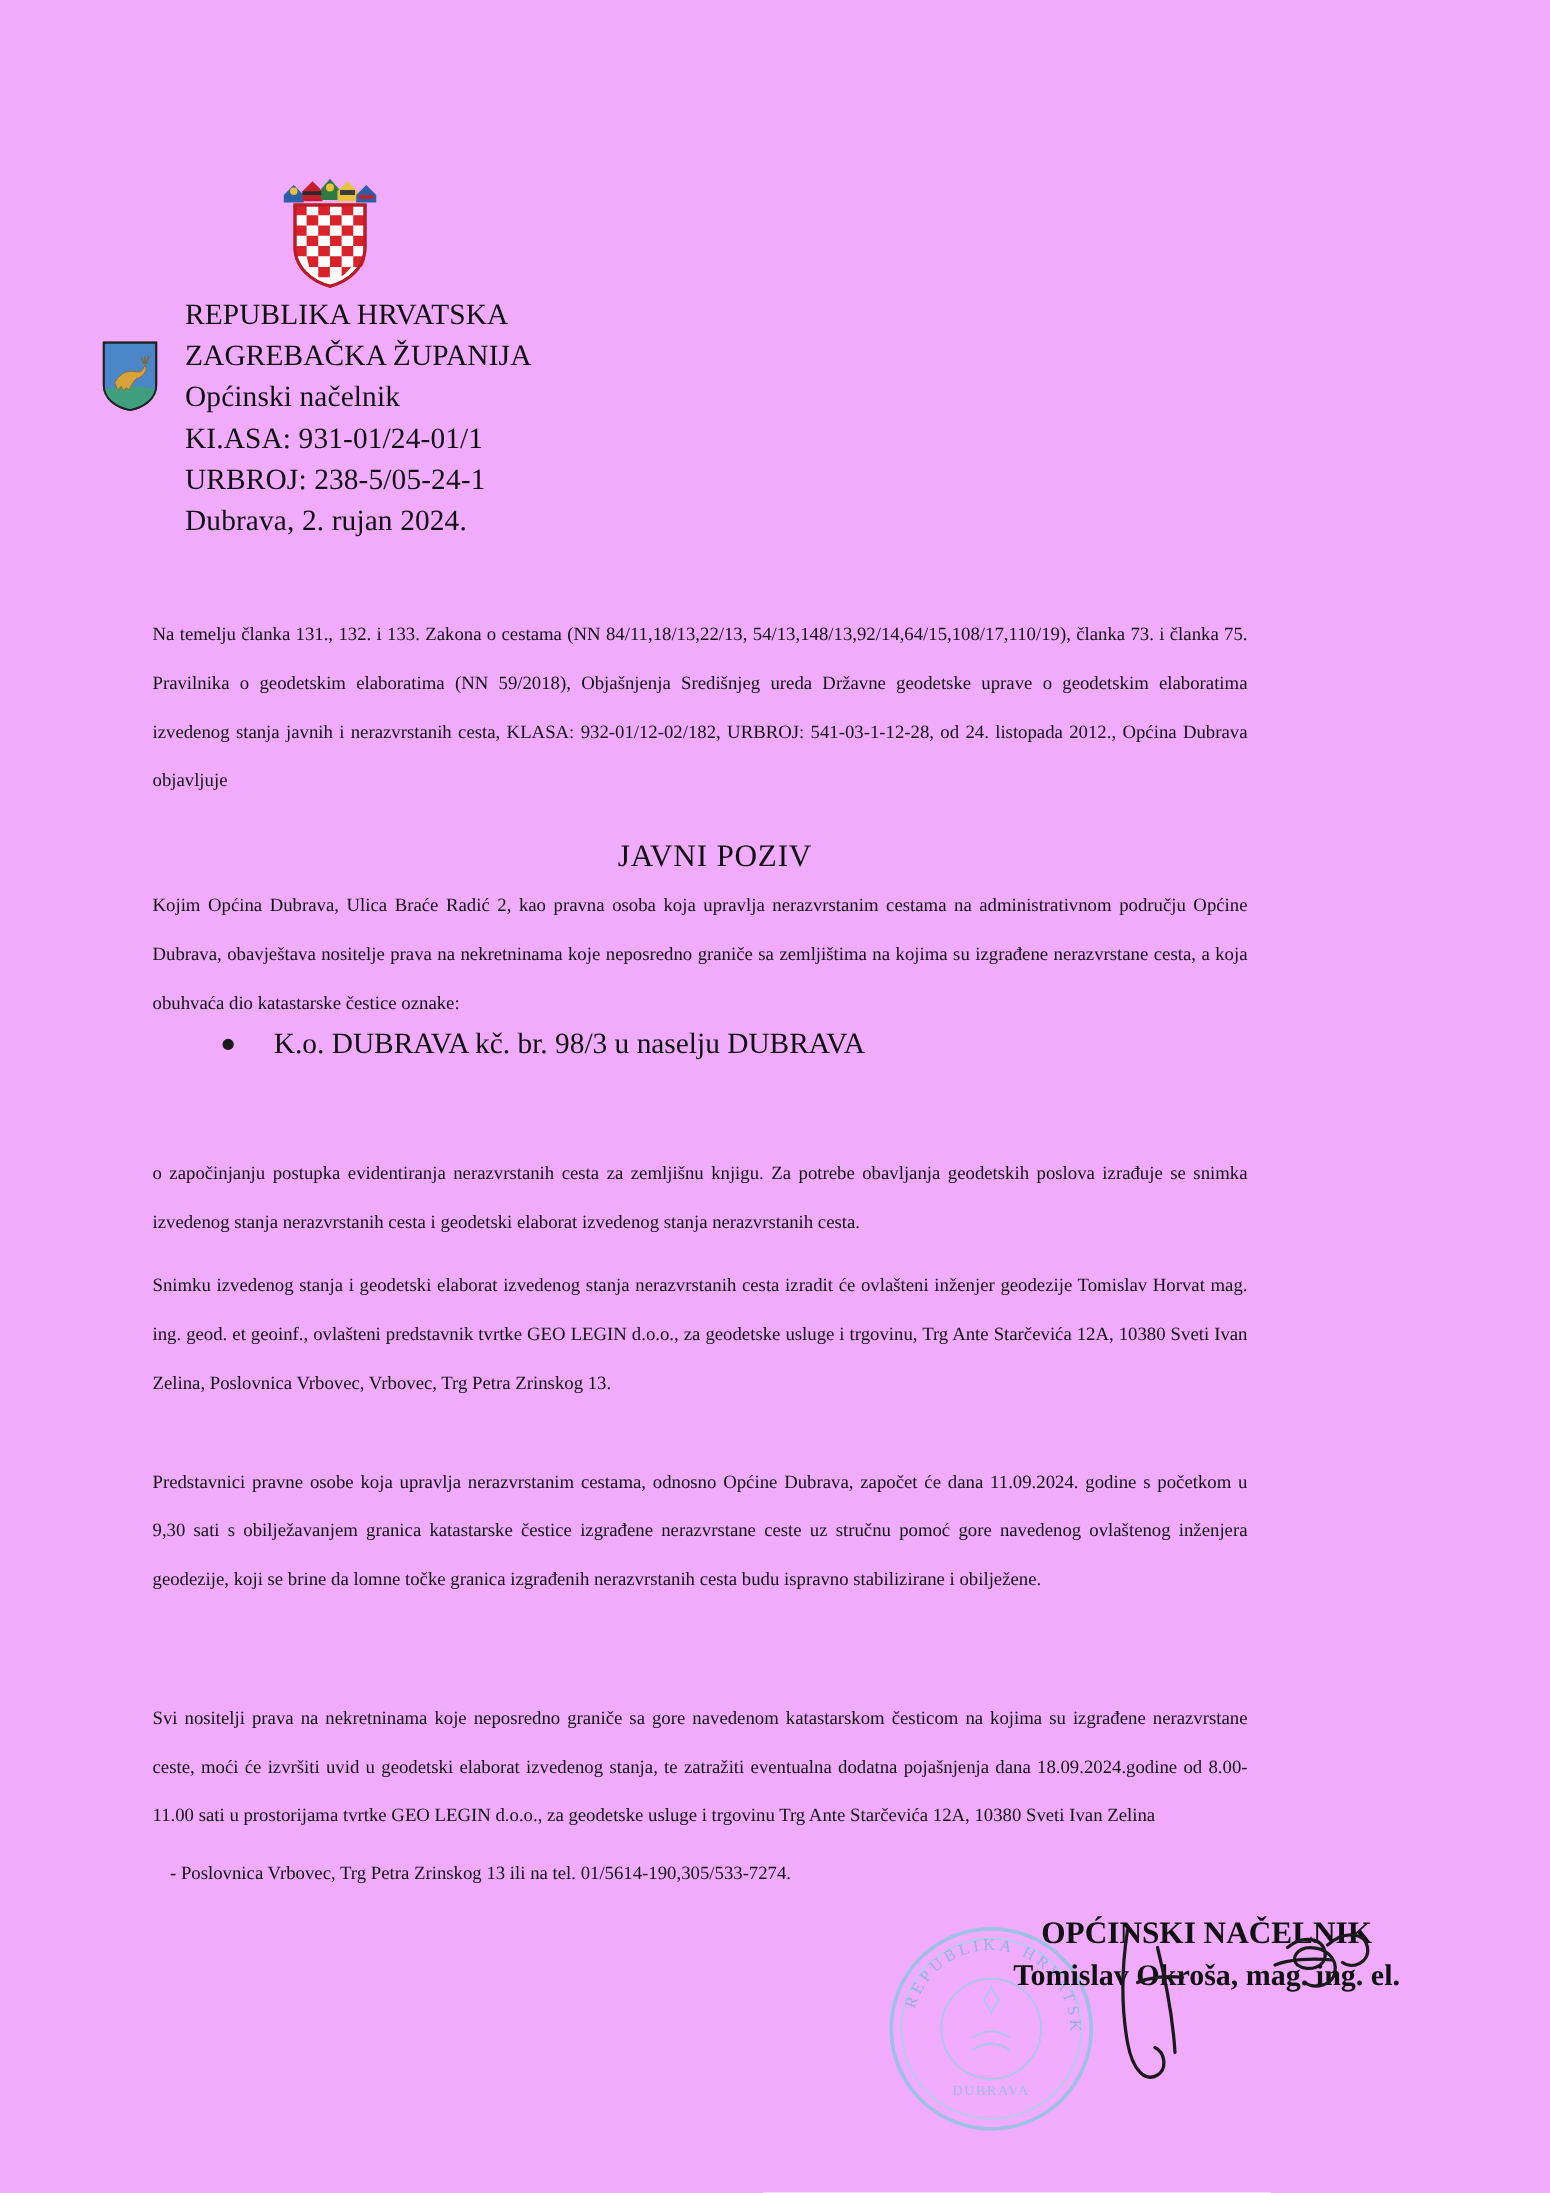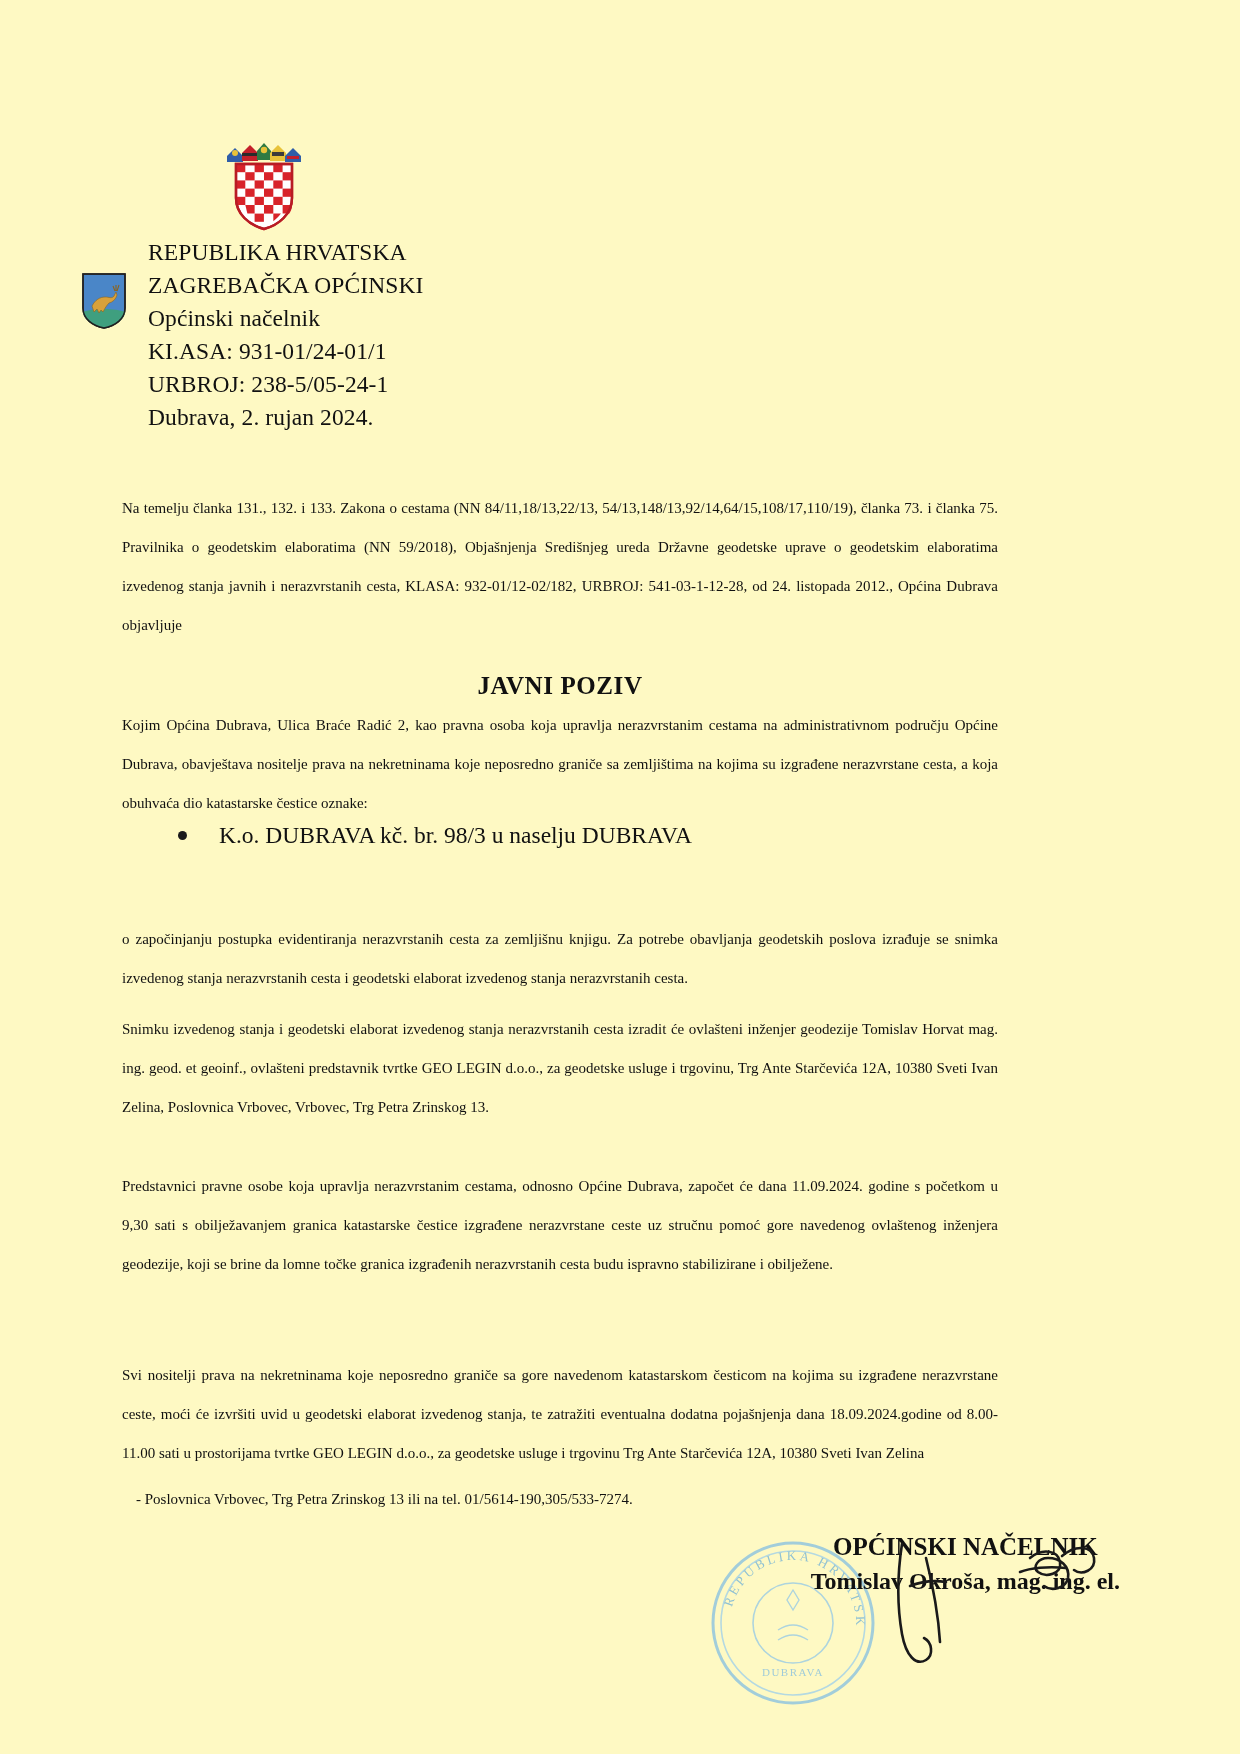--- a/index.html
+++ b/index.html
@@ -4,21 +4,21 @@
 <style>
   html, body {
     margin: 0;
     padding: 0;
     background: #ffffff;
   }
   .page {
     position: relative;
     width: 1240px;
     height: 1754px;
-    background: #fef9c3;
+    background: #f0abfc;
     font-family: "Liberation Serif", "DejaVu Serif", serif;
     color: #111111;
     overflow: hidden;
   }
 
   
   .letterhead {
     position: absolute;
     left: 148px;
     top: 140px;
@@ -57,25 +57,25 @@
     font-size: 15px;
     line-height: 39px;
     text-align: justify;
     text-justify: inter-word;
   }
   .body-block.no-justify { text-align: left; }
   .b { font-weight: normal; }
 
   .title-center {
     position: absolute;
-    left: 122px;
+    left: 134px;
     width: 876px;
     text-align: center;
     font-size: 25px;
-    font-weight: bold;
+    font-weight: normal;
     letter-spacing: 0.6px;
   }
 
   .bullet-row {
     position: absolute;
     left: 122px;
     width: 876px;
     font-size: 23.5px;
     line-height: 31.5px;
     display: flex;
@@ -175,21 +175,21 @@
 
       <g fill="#d9a13a" stroke="#8a6420" stroke-width="0.6">
         <path d="M12 34 C15 28 20 25 25 25 C29 25 32 27 34 24 L36 20 L37 23 C36 27 33 30 29 31 C27 33 25 36 23 40 L21 38 L19 41 L17 37 L14 40 Z"></path>
         <path d="M35 19 L33 14 M37 19 L39 13 M36 19 L36 13" stroke="#8a6420" stroke-width="1.1" fill="none"></path>
       </g>
       <path d="M3 2 H45 V36 C45 47 35 54 24 56 C13 54 3 47 3 36 Z" fill="none" stroke="#1f1f1f" stroke-width="1.4"></path>
     </svg>
 
     <div class="lh-lines">
       <div class="caps">REPUBLIKA HRVATSKA</div>
-      <div class="caps">ZAGREBAČKA OPĆINSKI</div>
+      <div class="caps">ZAGREBAČKA ŽUPANIJA</div>
       <div>Općinski načelnik</div>
       <div>KI.ASA: 931-01/24-01/1</div>
       <div>URBROJ: 238-5/05-24-1</div>
       <div>Dubrava, 2. rujan 2024.</div>
     </div>
   </div>
 
   <div class="body-block" style="top:489px;">Na temelju članka 131., 132. i 133. Zakona o cestama (NN 84/11,18/13,22/13, 54/13,148/13,92/14,64/15,108/17,110/19), članka 73. i članka 75. Pravilnika o geodetskim elaboratima (NN 59/2018), Objašnjenja Središnjeg ureda Državne geodetske uprave o geodetskim elaboratima izvedenog stanja javnih i nerazvrstanih cesta, KLASA: 932-01/12-02/182, URBROJ: 541-03-1-12-28, od 24. listopada 2012., Općina Dubrava objavljuje</div>
 
   <div class="title-center" style="top:672px;">JAVNI POZIV</div>

